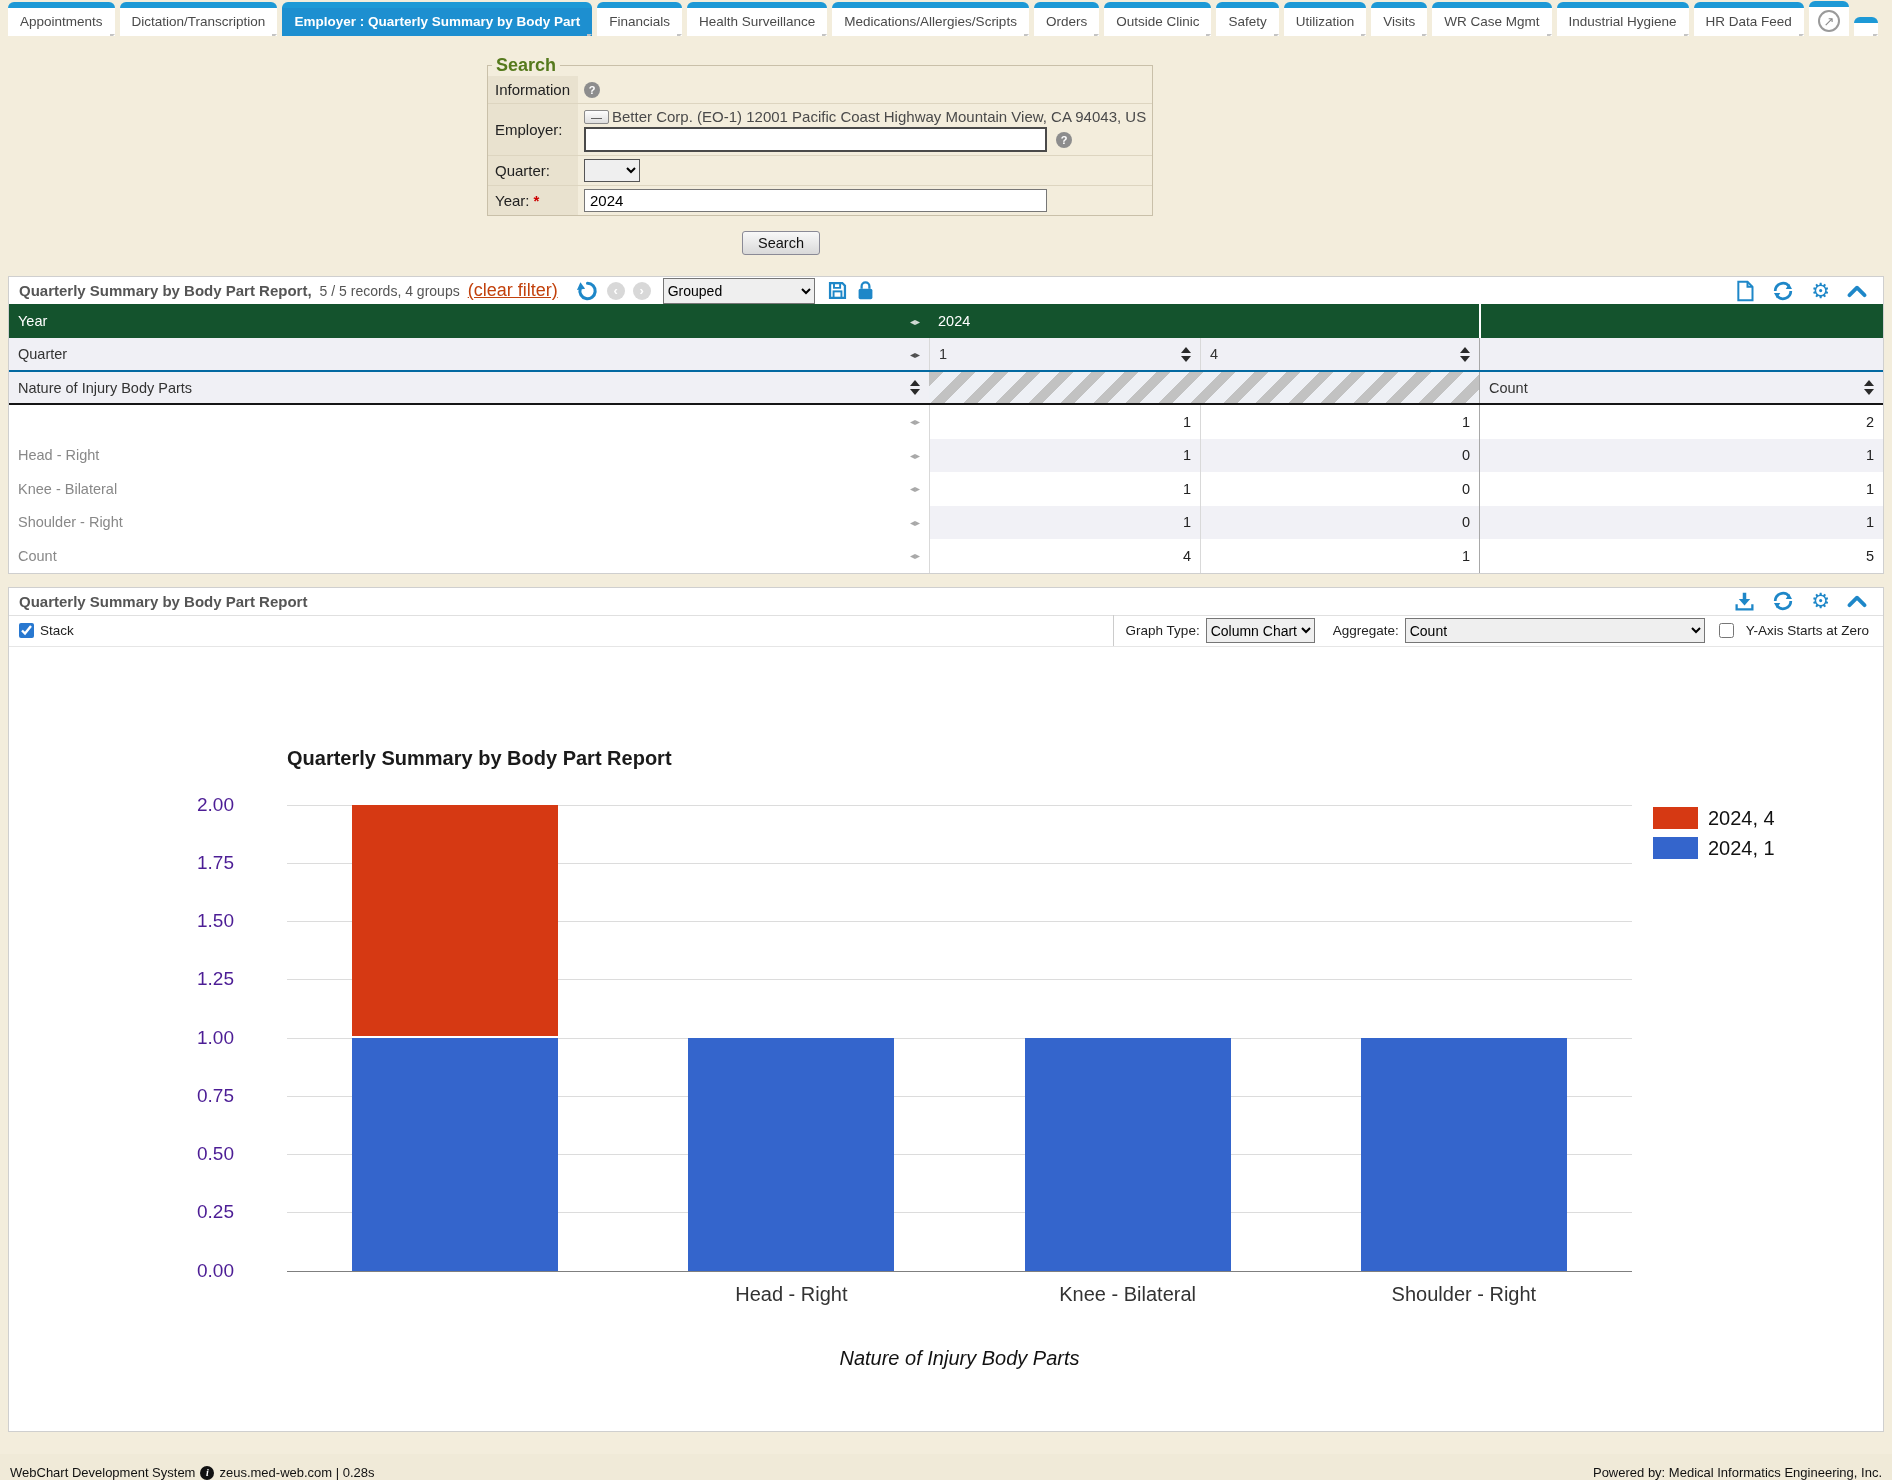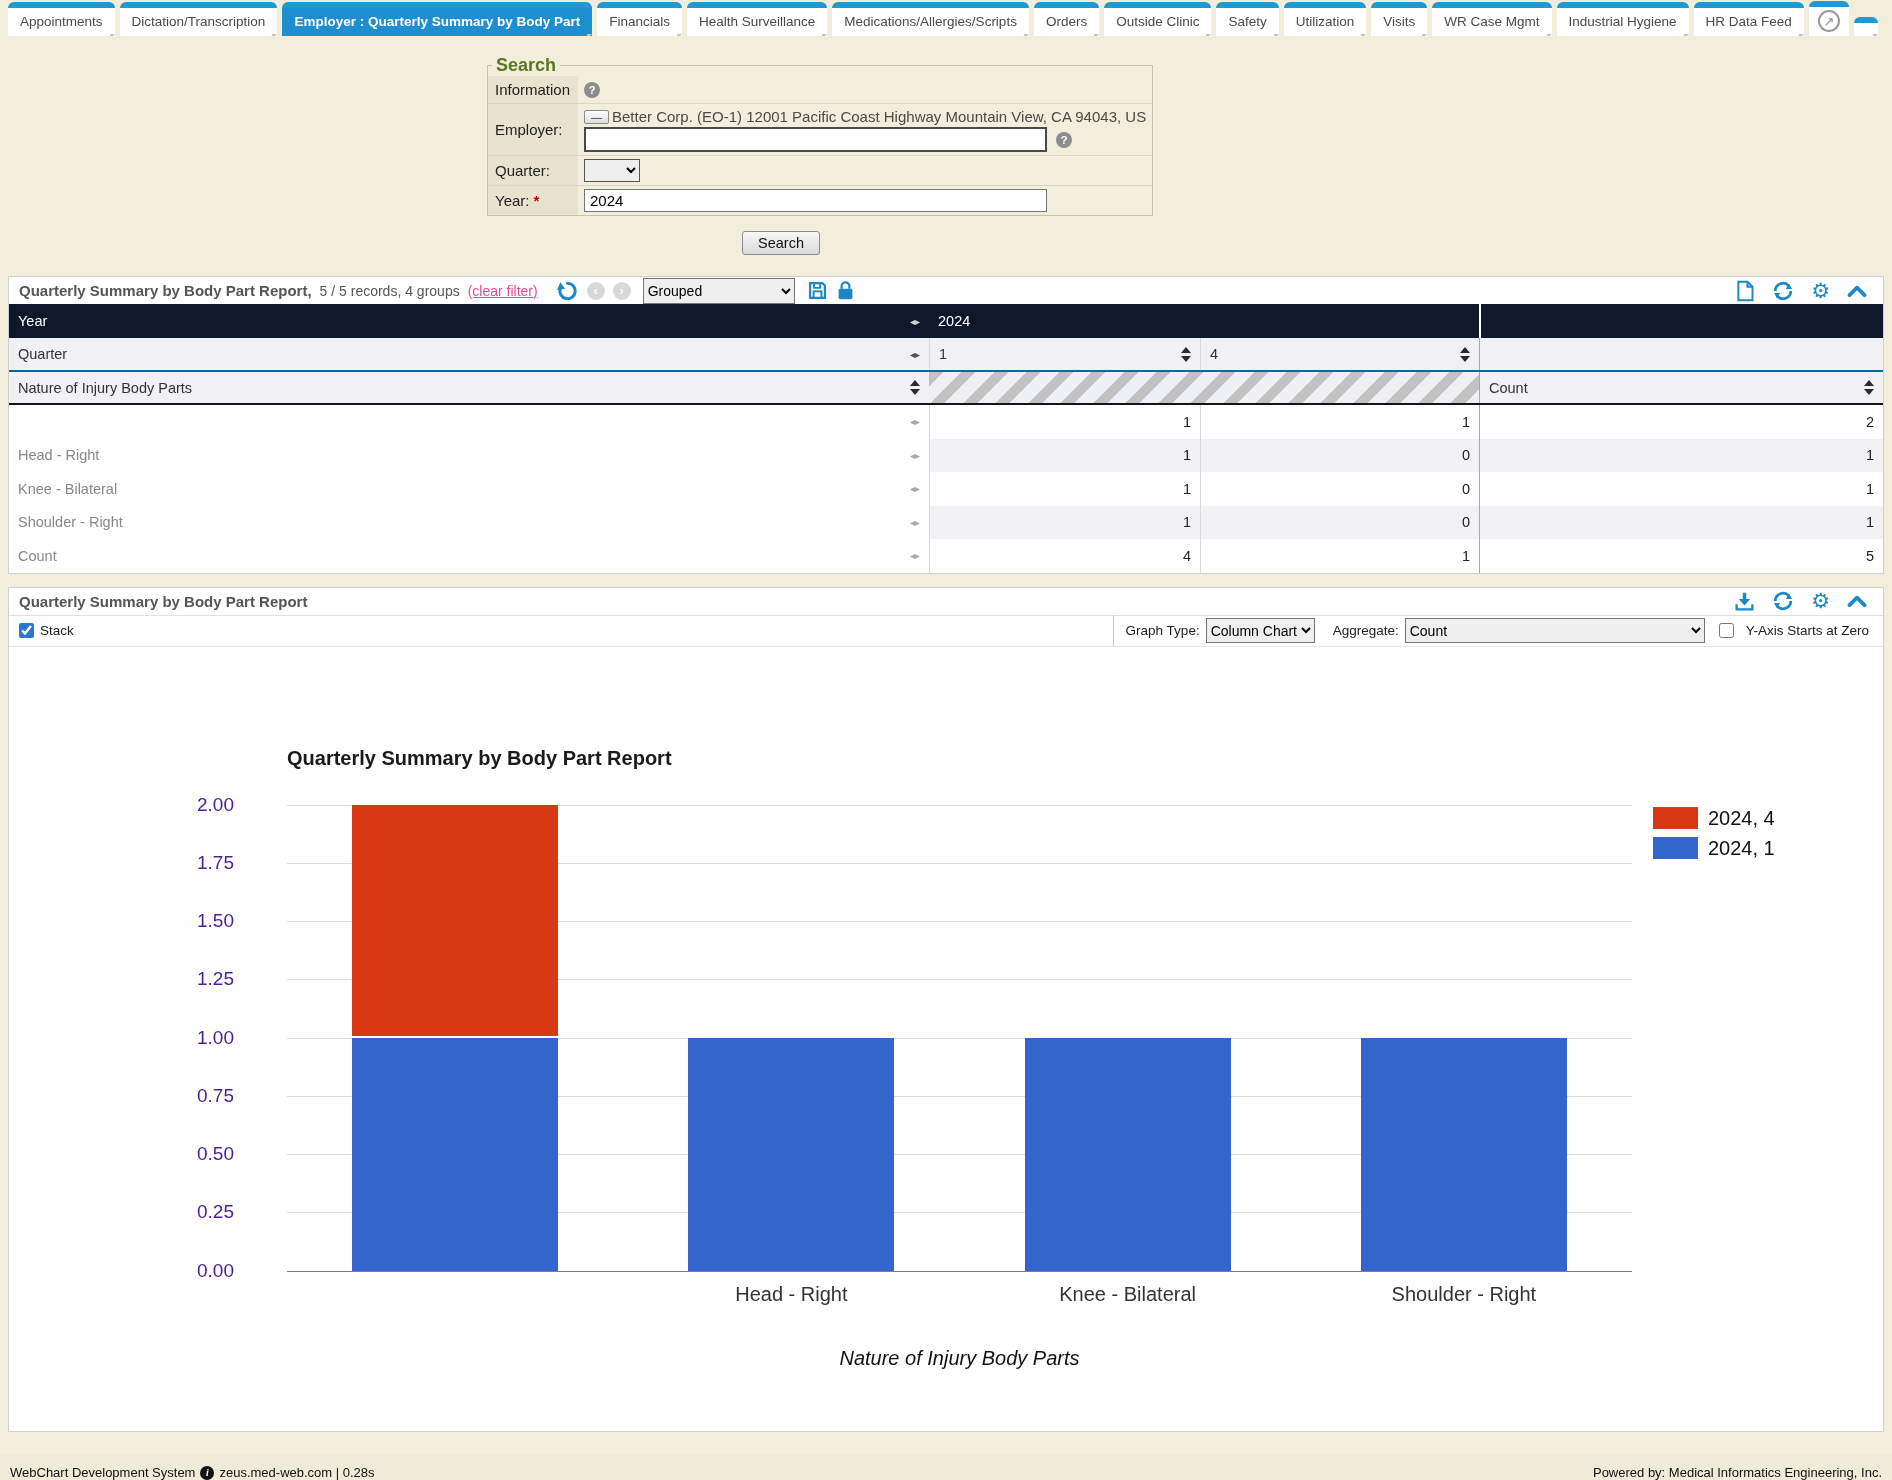--- a/index.html
+++ b/index.html
@@ -42,32 +42,32 @@
   .search-btn-row{text-align:center;margin-top:15px}
   .search-btn{font-size:14.5px;padding:3px 15px;border:1px solid #8a8a96;border-radius:3px;
        background:linear-gradient(#f8f8f8,#d9d9d9);cursor:pointer;color:#111}
 
   
   .panel{background:#fff;border:1px solid #cfcfcf;margin:0 8px}
   .table-panel{margin-top:21px}
   .panel-hd{display:flex;align-items:center;padding:5px 10px;height:27px;gap:8px}
   .panel-title{font-weight:bold;color:#555;font-size:15px}
   .panel-sub{color:#555;font-size:14px}
-  .link{color:#ec4899;text-decoration:underline;font-size:14px;cursor:pointer}
+  .link{color:#c2410c;text-decoration:underline;font-size:18px;cursor:pointer}
   .hd-icons{margin-left:auto;display:flex;align-items:center;gap:17px;padding-right:6px}
   .icon-btn{cursor:pointer;display:inline-flex;align-items:center}
   .gear-glyph{color:#1e87c8;font-size:21px;line-height:20px}
   .pager{display:inline-block;width:18px;height:18px;border-radius:50%;background:#d8d8d8;color:#fff;
        font-weight:bold;font-size:13px;line-height:17px;text-align:center;cursor:default}
   .grouped-select{width:152px;height:26px;font-size:14px;border:1px solid #767676;margin:8px 4px}
 
   
   .grow{display:grid;grid-template-columns:920px 271px 279px 1fr;align-items:stretch}
   .cell{padding:7px 9px;font-size:14.5px;display:flex;align-items:center}
-  .yrow{background:#0f172a;color:#fff;height:34px}
+  .yrow{background:#14532d;color:#fff;height:34px}
   .yrow .cell{font-size:14.5px}
   .yrow .cnt-h{border-left:2px solid #fff}
   .qrow{background:#f0f0f5;border-bottom:2px solid #0369a1;height:34px}
   .nrow{background:#f0f0f5;border-bottom:2px solid #151515;height:33px}
   .hatch{grid-column:2/4;background:repeating-linear-gradient(135deg,#c2c2c2 0 10px,#eef0f5 10px 23px);margin:0}
   .move-icon{margin-left:auto;font-size:10px;letter-spacing:0;opacity:.85;cursor:pointer}
   .yrow .move-icon{color:#f2f2f2}
   .sort{margin-left:auto;display:inline-flex;flex-direction:column;gap:3px;cursor:pointer}
   .sort i{width:0;height:0;border-left:5px solid transparent;border-right:5px solid transparent}
   .sort .up{border-bottom:6px solid #2a2a2a}

